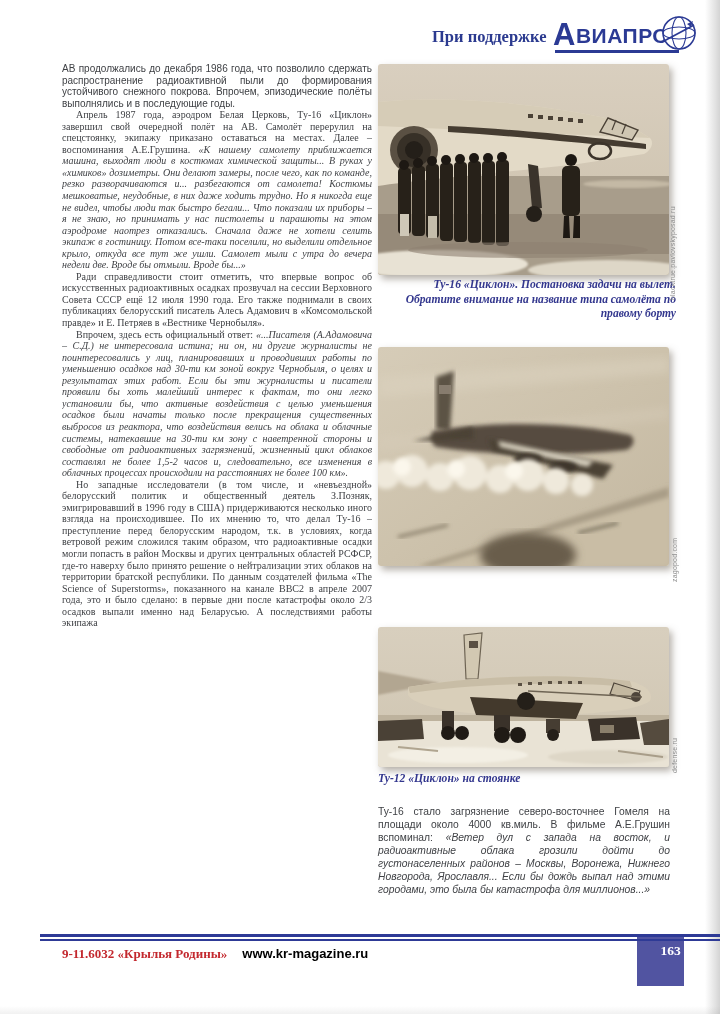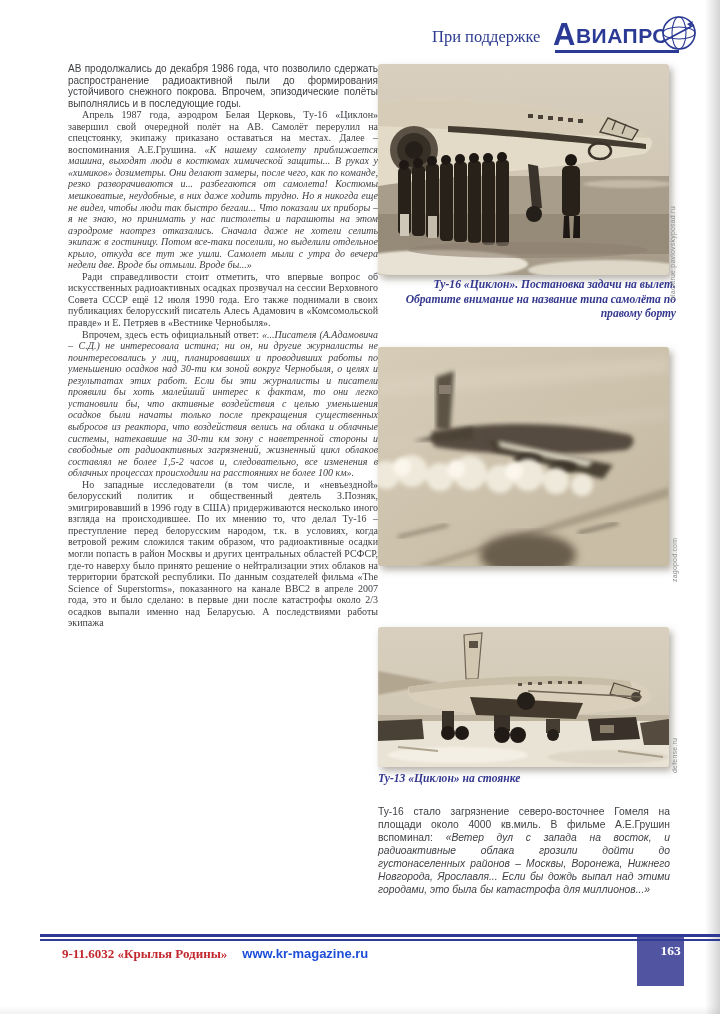--- a/index.html
+++ b/index.html
@@ -6,30 +6,30 @@
   .page{position:relative;width:720px;height:1014px;background:#ffffff;overflow:hidden;
         font-family:"Liberation Sans","DejaVu Sans",sans-serif;}
   
   .edge-right{position:absolute;right:0;top:0;width:15px;height:100%;
       background:linear-gradient(to right,rgba(0,0,0,0),rgba(120,120,120,.22) 70%,rgba(110,110,110,.30));}
   .edge-bottom{position:absolute;left:0;bottom:0;width:100%;height:8px;
       background:linear-gradient(to bottom,rgba(0,0,0,0),rgba(140,140,140,.12));}
 
   
   .support-label{position:absolute;left:432px;top:27px;font-family:"Liberation Serif","DejaVu Serif",serif;
-      font-weight:normal;font-size:16.5px;color:#2b3a8f;}
+      font-weight:bold;font-size:16.5px;color:#2b3a8f;}
   .logo{position:absolute;left:553px;top:14px;width:150px;height:42px;color:#2b3a94;}
   .logo-text{position:absolute;left:0;bottom:6px;white-space:nowrap;font-weight:bold;letter-spacing:.5px;}
   .logo-a{font-size:31px;line-height:1;vertical-align:-2px;}
   .logo-rest{font-size:21px;}
   .logo-underline{position:absolute;left:2px;bottom:3px;width:124px;height:3px;background:#2b3a94;}
   .logo-globe{position:absolute;right:4px;top:0;}
 
   
-  .col-left{position:absolute;left:68px;top:63px;width:310px;height:862px;overflow:hidden;}
+  .col-left{position:absolute;left:62px;top:63px;width:310px;height:862px;overflow:hidden;}
   .col-left p{margin:0;text-align:justify;font-size:10px;line-height:11.55px;color:#3f4145;}
   .col-left p.ind{text-indent:14px;font-family:Liberation Serif, serif;}
   .it{font-style:italic;}
 
   
   .photo{position:absolute;border-radius:3px;overflow:hidden;
       box-shadow:3px 4px 7px rgba(110,100,85,.5);}
   .photo svg{display:block;}
   .photo1{left:378px;top:64px;width:291px;height:211px;}
   .photo2{left:378px;top:347px;width:291px;height:219px;}
@@ -49,21 +49,21 @@
   .col-right-text p{margin:0;text-align:justify;font-size:10.3px;line-height:13px;color:#3f4145;}
 
   
   .footer-rule{position:absolute;left:40px;width:680px;top:934px;height:2px;
       border-top:3px solid #2e3a96;border-bottom:2px solid #2e3a96;z-index:2;}
   .page-box{position:absolute;left:637px;top:934px;width:47px;height:52px;background:#5154a1;z-index:1;}
   .page-number{position:absolute;left:637px;top:943px;width:67px;text-align:center;z-index:3;
       font-family:"Liberation Serif","DejaVu Serif",serif;font-weight:bold;font-size:13.5px;color:#ffffff;}
   .footer-left{position:absolute;left:62px;top:946px;display:flex;gap:15px;align-items:baseline;}
   .footer-issue{font-family:"Liberation Serif","DejaVu Serif",serif;font-weight:bold;font-size:13px;color:#c3282e;}
-  .footer-url{font-weight:bold;font-size:13px;color:#1d4ed8;}
+  .footer-url{font-weight:bold;font-size:13px;color:#000000;}
 </style>
 </head>
 <body>
 
 <div class="page">
 
   <div class="support-label">При поддержке</div>
   <div class="logo">
     <div class="logo-text"><span class="logo-a">А</span><span class="logo-rest">ВИАПРОМ</span></div>
     <div class="logo-underline"></div>
@@ -268,21 +268,21 @@
       <path d="M0,94 L44,92 L46,112 L0,114 Z" fill="#4a4136"></path>
       <path d="M210,92 L258,90 L262,112 L214,114 Z" fill="#3a322a"></path>
       <path d="M262,96 L291,92 L291,118 L266,118 Z" fill="#554b3e"></path>
       <rect x="222" y="98" width="14" height="8" fill="#8a7f6b"></rect>
       <ellipse cx="80" cy="128" rx="70" ry="8" fill="#f3efe4" filter="url(#b4)"></ellipse>
       <ellipse cx="230" cy="130" rx="60" ry="7" fill="#ded7c7" filter="url(#b4)"></ellipse>
       <line x1="20" y1="120" x2="60" y2="124" stroke="#b0a590" stroke-width="2"></line>
       <line x1="240" y1="124" x2="285" y2="130" stroke="#a89d89" stroke-width="2"></line>
     </svg>
   </div>
-  <div class="caption caption3">Ту-13 «Циклон» на стоянке</div>
+  <div class="caption caption3">Ту-12 «Циклон» на стоянке</div>
   <div class="credit credit3">defense.ru</div>
 
   <div class="col-right-text">
     <p><span>Ту-16 стало загрязнение северо-восточнее Гомеля на площади около 4000 кв.миль. В фильме А.Е.Грушин вспоминал: </span><span class="it">«Ветер дул с запада на восток, и радиоактивные облака грозили дойти до густонаселенных районов – Москвы, Воронежа, Нижнего Новгорода, Ярославля... Если бы дождь выпал над этими городами, это была бы катастрофа для миллионов...»</span></p>
   </div>
 
   <div class="page-box"></div>
   <div class="footer-rule"></div>
   <div class="page-number">163</div>
   <div class="footer-left">

